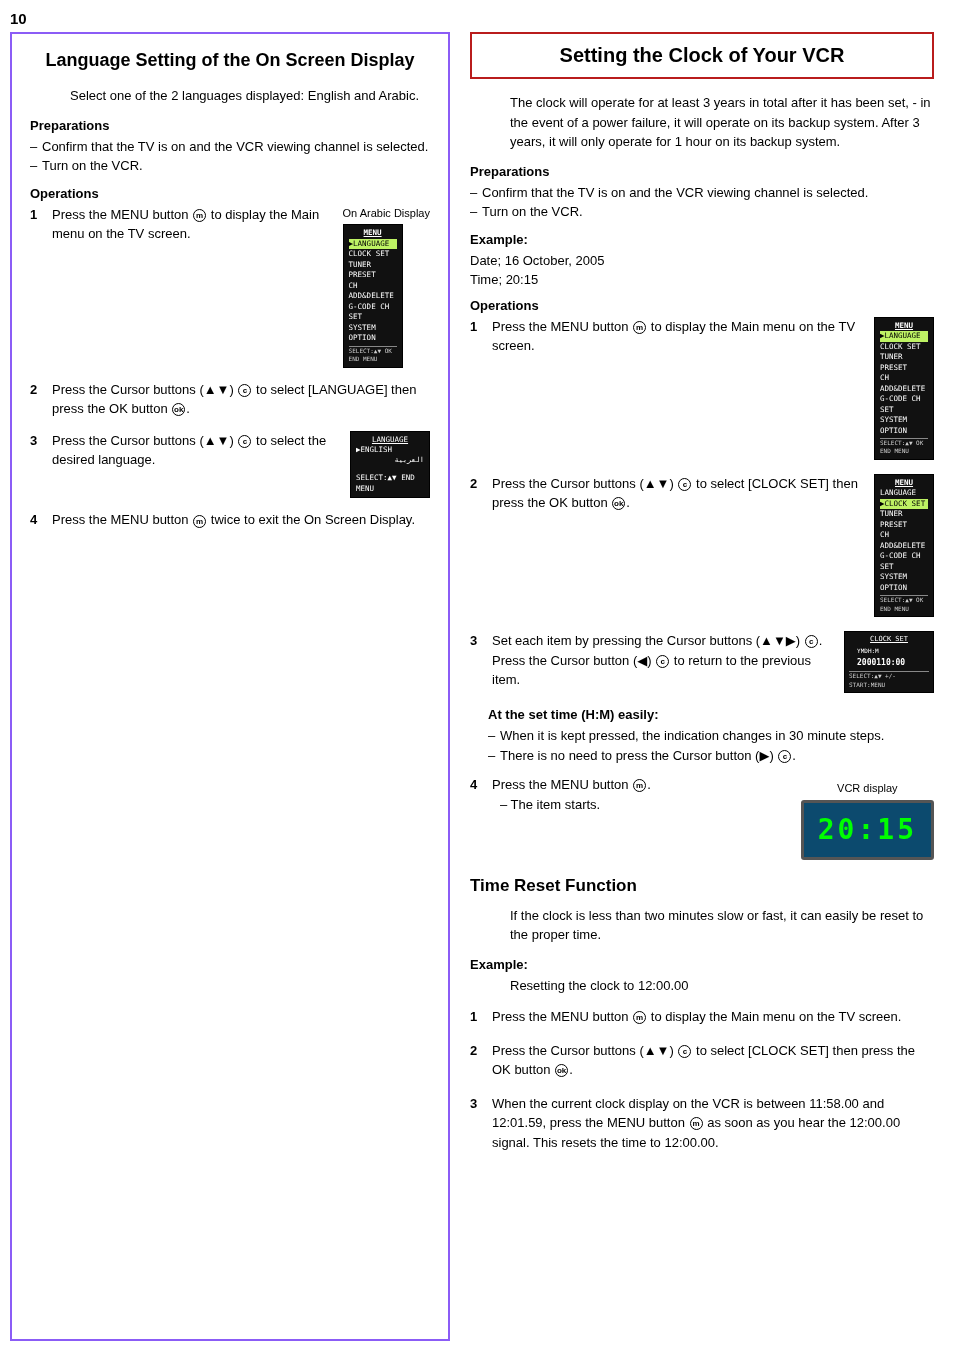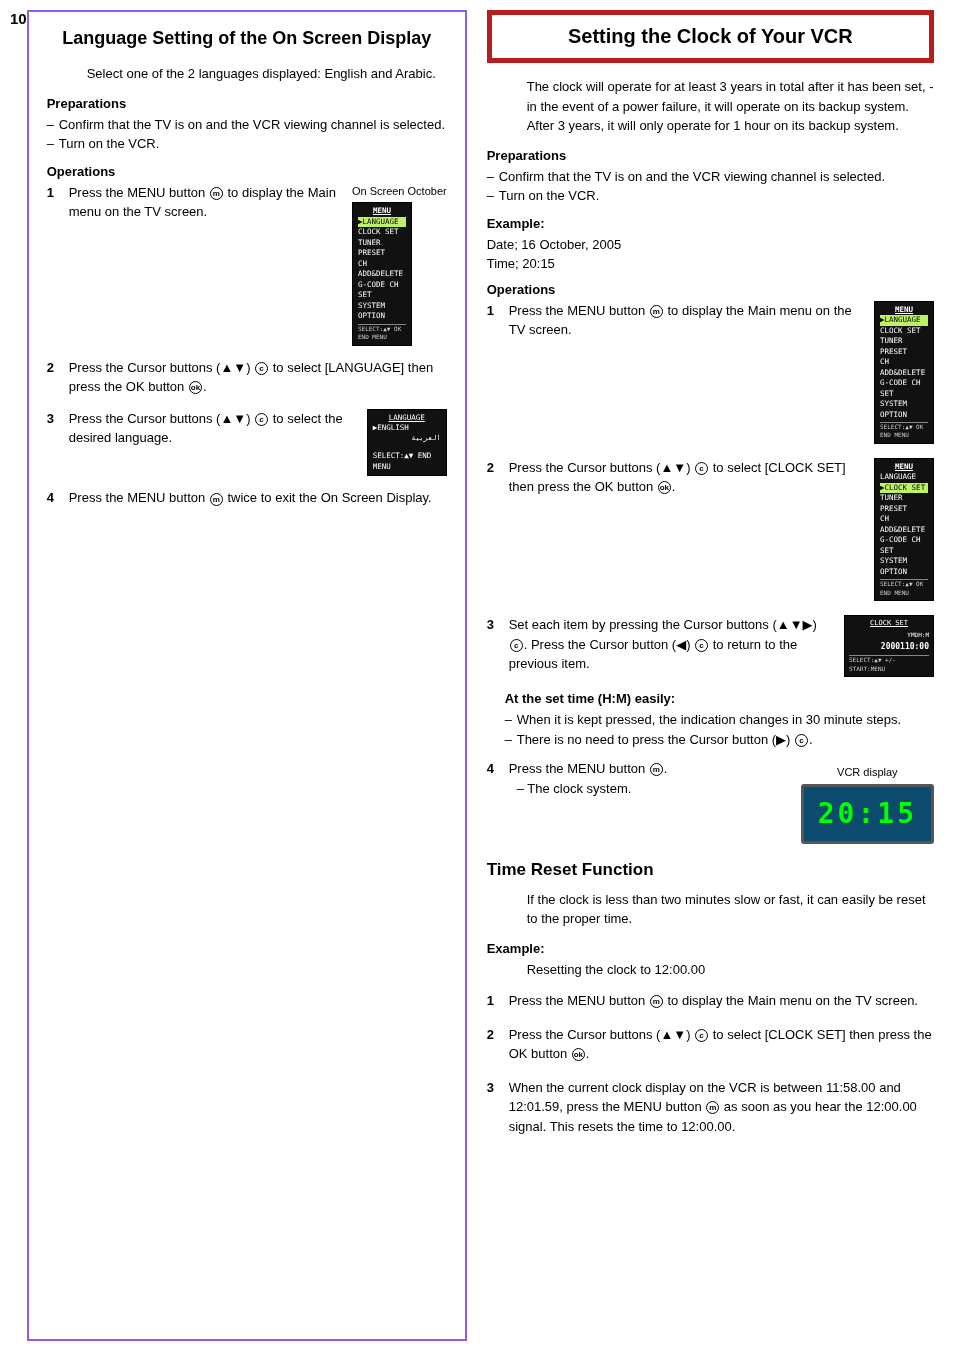--- a/index.html
+++ b/index.html
@@ -8,20 +8,21 @@
       font-size: 13px;
       background: #fff;
       color: #000;
       width: 954px;
       min-height: 1351px;
     }
     .page {
       width: 954px;
       min-height: 1351px;
       display: flex;
+      flex-direction: column;
       padding: 10px;
     }
     .page-number {
       font-weight: bold;
       font-size: 15px;
       margin-bottom: 5px;
     }
     .columns {
       display: flex;
       flex: 1;
@@ -41,21 +42,21 @@
       text-align: center;
       font-size: 18px;
       font-weight: bold;
       line-height: 1.3;
       margin-bottom: 14px;
     }
     .section-title-right {
       text-align: center;
       font-size: 20px;
       font-weight: bold;
-      border: 5px solid #b91c1c;
+      border: 2px solid #b91c1c;
       padding: 10px 5px;
       margin-bottom: 14px;
     }
     .intro-text {
       font-size: 13px;
       margin-bottom: 12px;
       line-height: 1.5;
       margin-left: 40px;
     }
     .bold-label {
@@ -181,23 +182,24 @@
       line-height: 1.4;
     }
     .clock-screen .clock-title {
       text-align: center;
       text-decoration: underline;
       font-size: 7px;
       margin-bottom: 2px;
     }
     .clock-screen .clock-row {
       display: flex;
-      justify-content: flex-end;
+      justify-content: flex-start;
       font-size: 6px;
       margin-top: 2px;
+      margin-left: 8px;
     }
     .clock-screen .clock-val {
       font-size: 8px;
       font-weight: bold;
     }
     .clock-screen .bottom-bar {
       border-top: 1px solid #888;
       margin-top: 3px;
       font-size: 6px;
       color: #ccc;
@@ -268,21 +270,21 @@
       <div class="bold-label">Operations</div>
 
       <div class="ops-section">
 
         <div class="ops-row">
           <span class="step-num">1</span>
           <span class="step-text">
             Press the MENU button <span class="circle-icon">m</span> to display the Main menu on the TV screen.
           </span>
           <div class="screen-img">
-            <div class="on-screen-label">On Screen October</div>
+            <div class="on-screen-label">On Arabic Display</div>
             <div class="menu-screen">
               <div class="menu-title">MENU</div>
               <span class="highlight">▶LANGUAGE</span>
               <div>CLOCK SET</div>
               <div>TUNER PRESET</div>
               <div>CH ADD&amp;DELETE</div>
               <div>G-CODE CH SET</div>
               <div>SYSTEM</div>
               <div>OPTION</div>
               <div class="bottom-bar">SELECT:▲▼ OK END MENU</div>
@@ -411,21 +413,21 @@
           <li>
             There is no need to press the Cursor button (▶) <span class="circle-icon">c</span>.
           </li>
         </ul>
       </div>
 
       <div class="right-ops-row">
         <span class="step-num">4</span>
         <span class="step-text">
           Press the MENU button <span class="circle-icon">m</span>.<br>
-          <span style="padding-left:8px;">– The clock system.</span>
+          <span style="padding-left:8px;">– The item starts.</span>
         </span>
         <div class="screen-img vcr-display-wrap">
           <div class="vcr-display-label">VCR display</div>
           <div class="vcr-display">20:15</div>
         </div>
       </div>
 
       <div class="time-reset-title">Time Reset Function</div>
       <p class="intro-text">If the clock is less than two minutes slow or fast, it can easily be reset to the proper time.</p>
 

